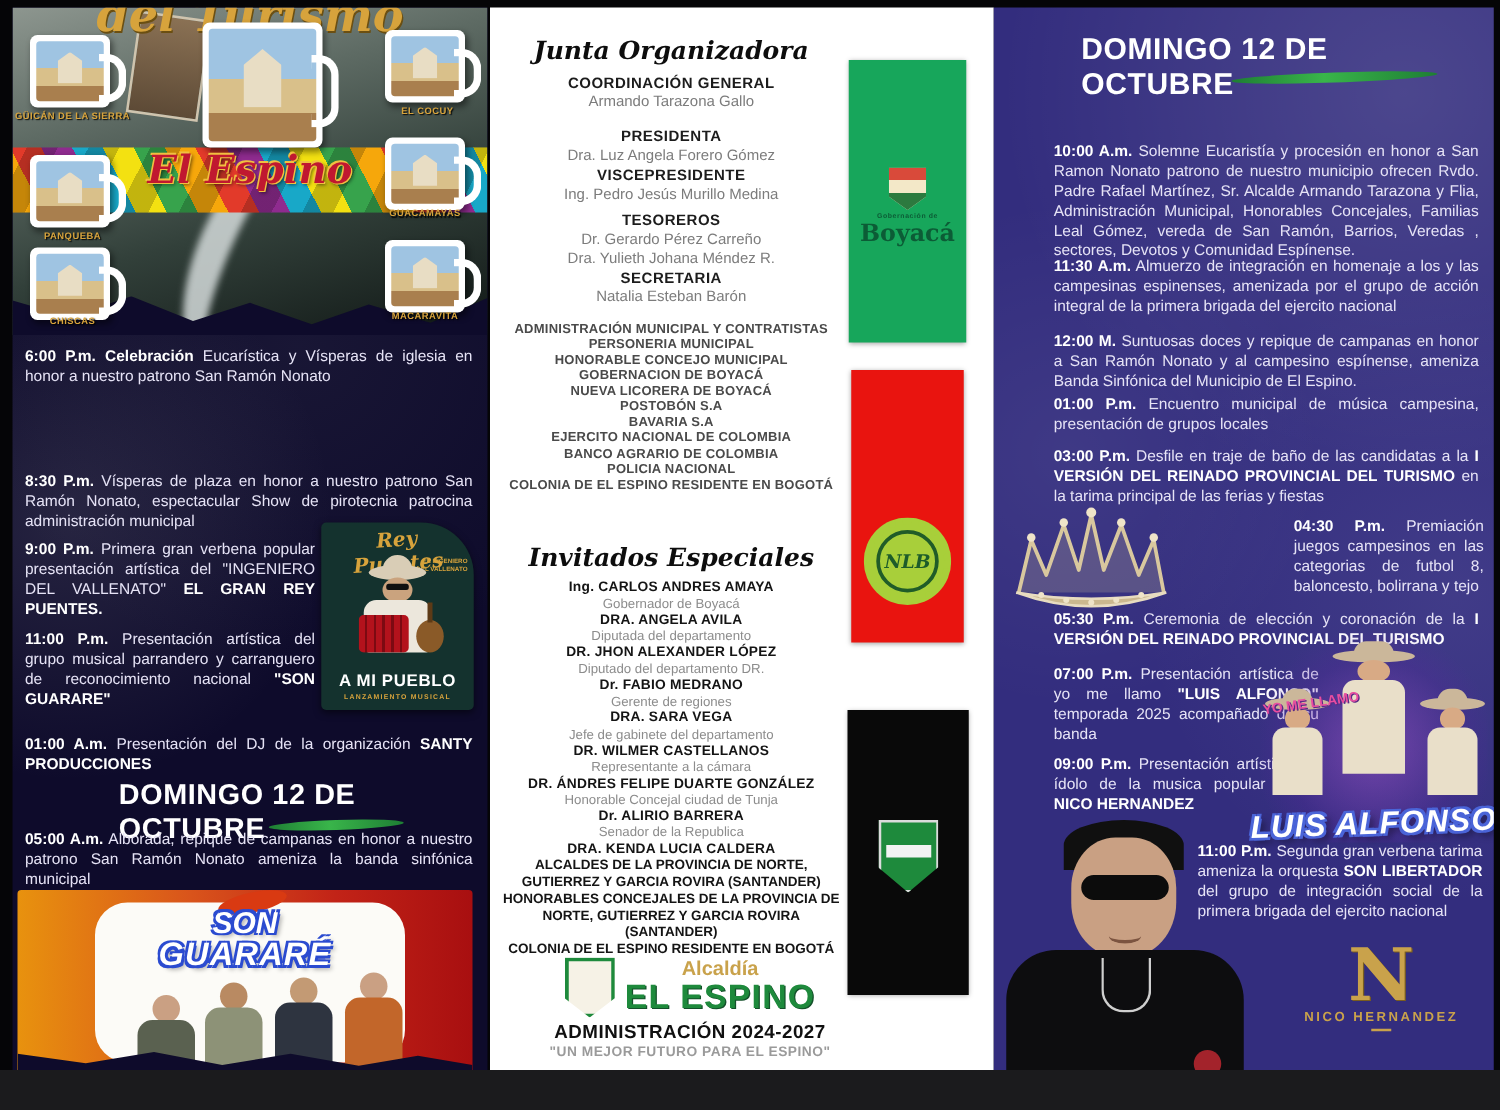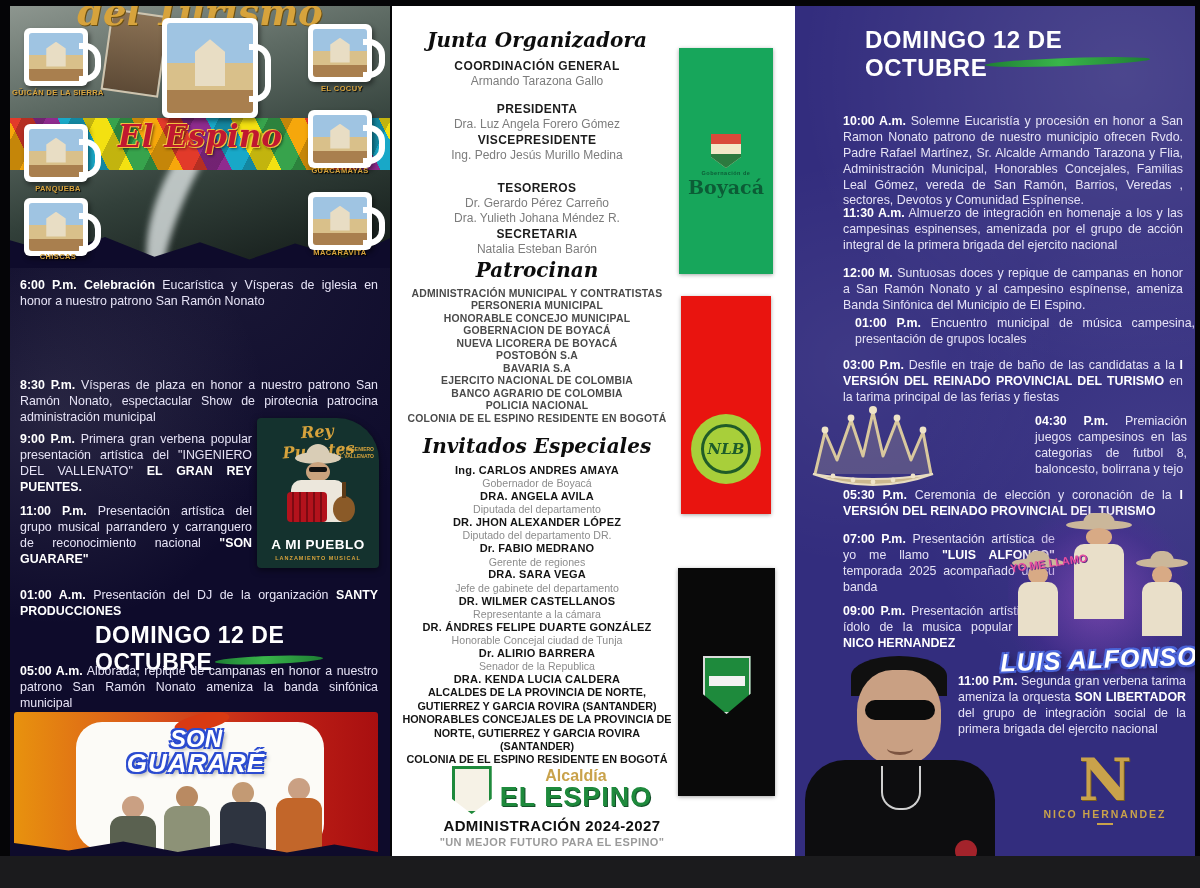--- a/index.html
+++ b/index.html
@@ -276,29 +276,28 @@
   <div class="panel-mid">
 
     <div class="mblock" style="top:22px;">
       <h3 class="script-h">Junta Organizadora</h3>
       <p class="role">COORDINACIÓN GENERAL</p>
       <p class="pname">Armando Tarazona Gallo</p>
       <p class="role" style="margin-top:14px;">PRESIDENTA</p>
       <p class="pname">Dra. Luz Angela Forero Gómez</p>
       <p class="role" style="margin-top:2px;">VISCEPRESIDENTE</p>
       <p class="pname">Ing. Pedro Jesús Murillo Medina</p>
-      <p class="role" style="margin-top:19px;">TESOREROS</p>
+      <p class="role" style="margin-top:7px;">TESOREROS</p>
       <p class="pname">Dr. Gerardo Pérez Carreño</p>
       <p class="pname">Dra. Yulieth Johana Méndez R.</p>
       <p class="role" style="margin-top:2px;">SECRETARIA</p>
       <p class="pname">Natalia Esteban Barón</p>
     </div>
 
     <div class="mblock" style="top:252px;">
-      <h3 class="script-h">Patrocinan</h3>
       <p class="sp-item">ADMINISTRACIÓN MUNICIPAL Y CONTRATISTAS</p>
       <p class="sp-item">PERSONERIA MUNICIPAL</p>
       <p class="sp-item">HONORABLE CONCEJO MUNICIPAL</p>
       <p class="sp-item">GOBERNACION DE BOYACÁ</p>
       <p class="sp-item">NUEVA LICORERA DE BOYACÁ</p>
       <p class="sp-item">POSTOBÓN S.A</p>
       <p class="sp-item">BAVARIA S.A</p>
       <p class="sp-item">EJERCITO NACIONAL  DE COLOMBIA</p>
       <p class="sp-item">BANCO AGRARIO DE COLOMBIA</p>
       <p class="sp-item">POLICIA NACIONAL</p>
@@ -366,21 +365,21 @@
       <span>Solemne Eucaristía y procesión en honor a San Ramon Nonato patrono de nuestro municipio ofrecen Rvdo. Padre Rafael Martínez, Sr. Alcalde Armando Tarazona y Flia, Administración Municipal, Honorables Concejales,  Familias Leal Gómez, vereda de San Ramón, Barrios, Veredas , sectores, Devotos y Comunidad Espínense.</span>
     </p>
     <p class="ev" style="top:200px;left:48px;width:340px;">
       <b class="t">11:30 A.m.</b>
       <span>Almuerzo de integración en homenaje a los y las campesinas espinenses, amenizada por el grupo de acción integral de la primera brigada del ejercito nacional</span>
     </p>
     <p class="ev" style="top:260px;left:48px;width:340px;">
       <b class="t">12:00 M.</b>
       <span>Suntuosas doces y repique de campanas en honor a San Ramón Nonato y al campesino espínense, ameniza Banda Sinfónica del Municipio de El Espino.</span>
     </p>
-    <p class="ev" style="top:310px;left:48px;width:340px;margin-left:12px;">
+    <p class="ev" style="top:310px;left:48px;width:340px;">
       <b class="t">01:00 P.m.</b>
       <span>Encuentro municipal de música campesina, presentación de grupos locales</span>
     </p>
     <p class="ev" style="top:352px;left:48px;width:340px;">
       <b class="t">03:00 P.m.</b>
       <span>Desfile en traje de baño de las candidatas a la</span>
       <b>I VERSIÓN DEL REINADO PROVINCIAL DEL TURISMO</b>
       <span>en la tarima principal de las ferias y fiestas</span>
     </p>
 

